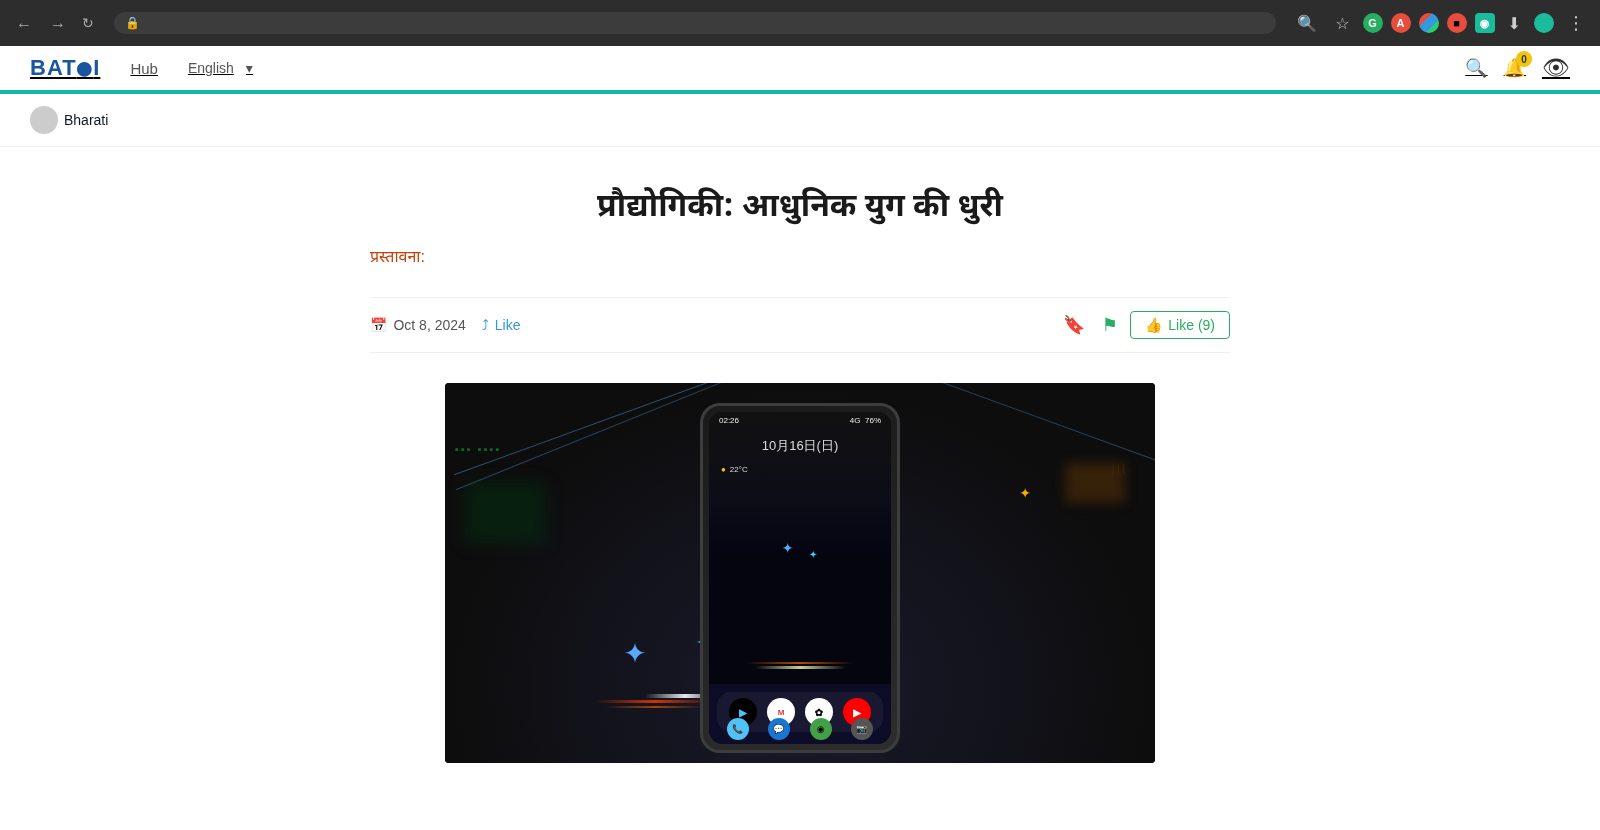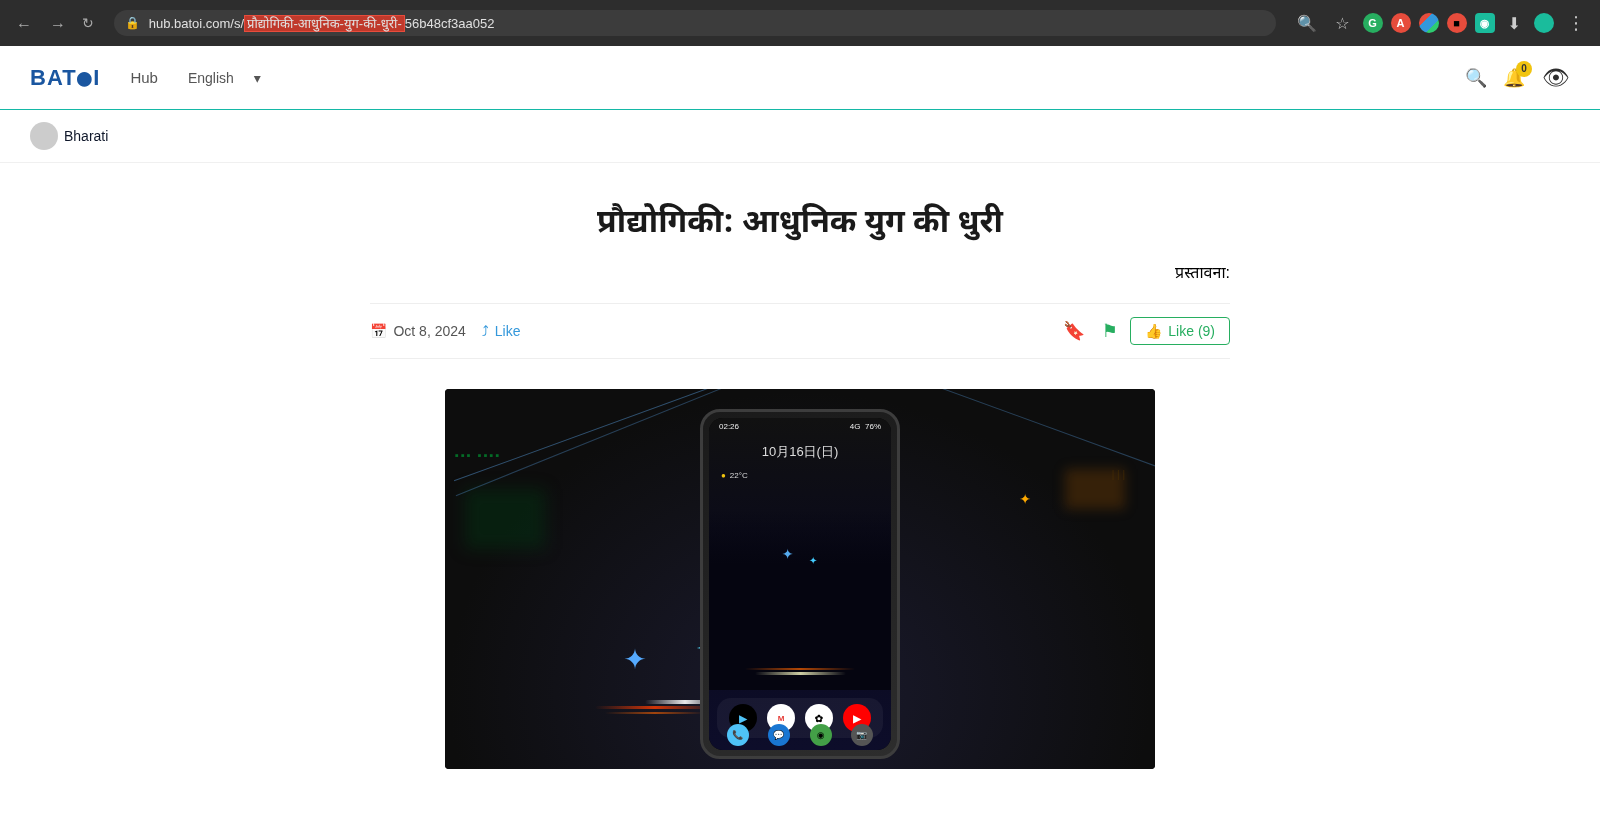--- a/index.html
+++ b/index.html
@@ -77,26 +77,27 @@
       cursor: pointer;
     }
     .ext-green { background: #27ae60; color: white; }
     .ext-red { background: #e74c3c; color: white; }
     .ext-multi { background: linear-gradient(135deg, #e74c3c 33%, #3498db 33%, #3498db 66%, #2ecc71 66%); color: white; }
     .ext-teal { background: #1abc9c; color: white; border-radius: 4px; }
     .three-dots { color: #ccc; font-size: 18px; cursor: pointer; }
 
     
     .site-nav {
-      border-bottom: 1px solid #14b8a6;
+      border-bottom: 4px solid #14b8a6;
       padding: 0 30px;
-      height: 64px;
+      height: 48px;
       display: flex;
       align-items: center;
       gap: 30px;
+      text-decoration: underline;
     }
     .logo {
       display: flex;
       align-items: center;
       gap: 2px;
     }
     .logo-text {
       font-size: 22px;
       font-weight: bold;
       color: #1a56a0;
@@ -106,21 +107,21 @@
       color: #555;
       font-size: 15px;
       text-decoration: none;
       padding: 4px 0;
     }
     .nav-lang {
       color: #555;
       font-size: 14px;
       display: flex;
       align-items: center;
-      gap: 20px;
+      gap: 12px;
       cursor: pointer;
       background: none;
       border: none;
     }
     .nav-right {
       margin-left: auto;
       display: flex;
       align-items: center;
       gap: 16px;
     }
@@ -172,23 +173,23 @@
     .post-title {
       font-size: 32px;
       font-weight: bold;
       color: #1a1a1a;
       text-align: center;
       margin-bottom: 16px;
       font-family: 'Noto Sans Devanagari', Arial, sans-serif;
     }
     .post-subtitle {
       font-size: 16px;
-      color: #000000;
-      text-align: right;
-      margin-bottom: 20px;
+      color: #c2410c;
+      text-align: left;
+      margin-bottom: 30px;
     }
     .post-meta {
       display: flex;
       align-items: center;
       justify-content: space-between;
       padding: 12px 0;
       border-top: 1px solid #eee;
       border-bottom: 1px solid #eee;
       margin-bottom: 30px;
     }
@@ -427,23 +428,20 @@
 <body>
 
 <div class="browser-chrome">
   <div class="browser-nav-buttons">
     <button class="nav-btn">←</button>
     <button class="nav-btn">→</button>
     <button class="refresh-btn">↻</button>
   </div>
   <div class="url-bar-container">
     <span class="url-lock-icon">🔒</span>
-    <span class="url-text">
-      <span>hub.batoi.com/s/</span><span class="url-highlight">प्रौद्योगिकी-आधुनिक-युग-की-धुरी-</span><span>56b48cf3aa052</span>
-    </span>
   </div>
   <div class="browser-toolbar-right">
     <button class="toolbar-icon">🔍</button>
     <button class="toolbar-icon">☆</button>
     <span class="extension-icon ext-green">G</span>
     <span class="extension-icon ext-red">A</span>
     <span class="extension-icon ext-multi"></span>
     <span class="extension-icon" style="background:#e74c3c;">■</span>
     <span class="extension-icon ext-teal">◉</span>
     <button class="toolbar-icon">⬇</button>

